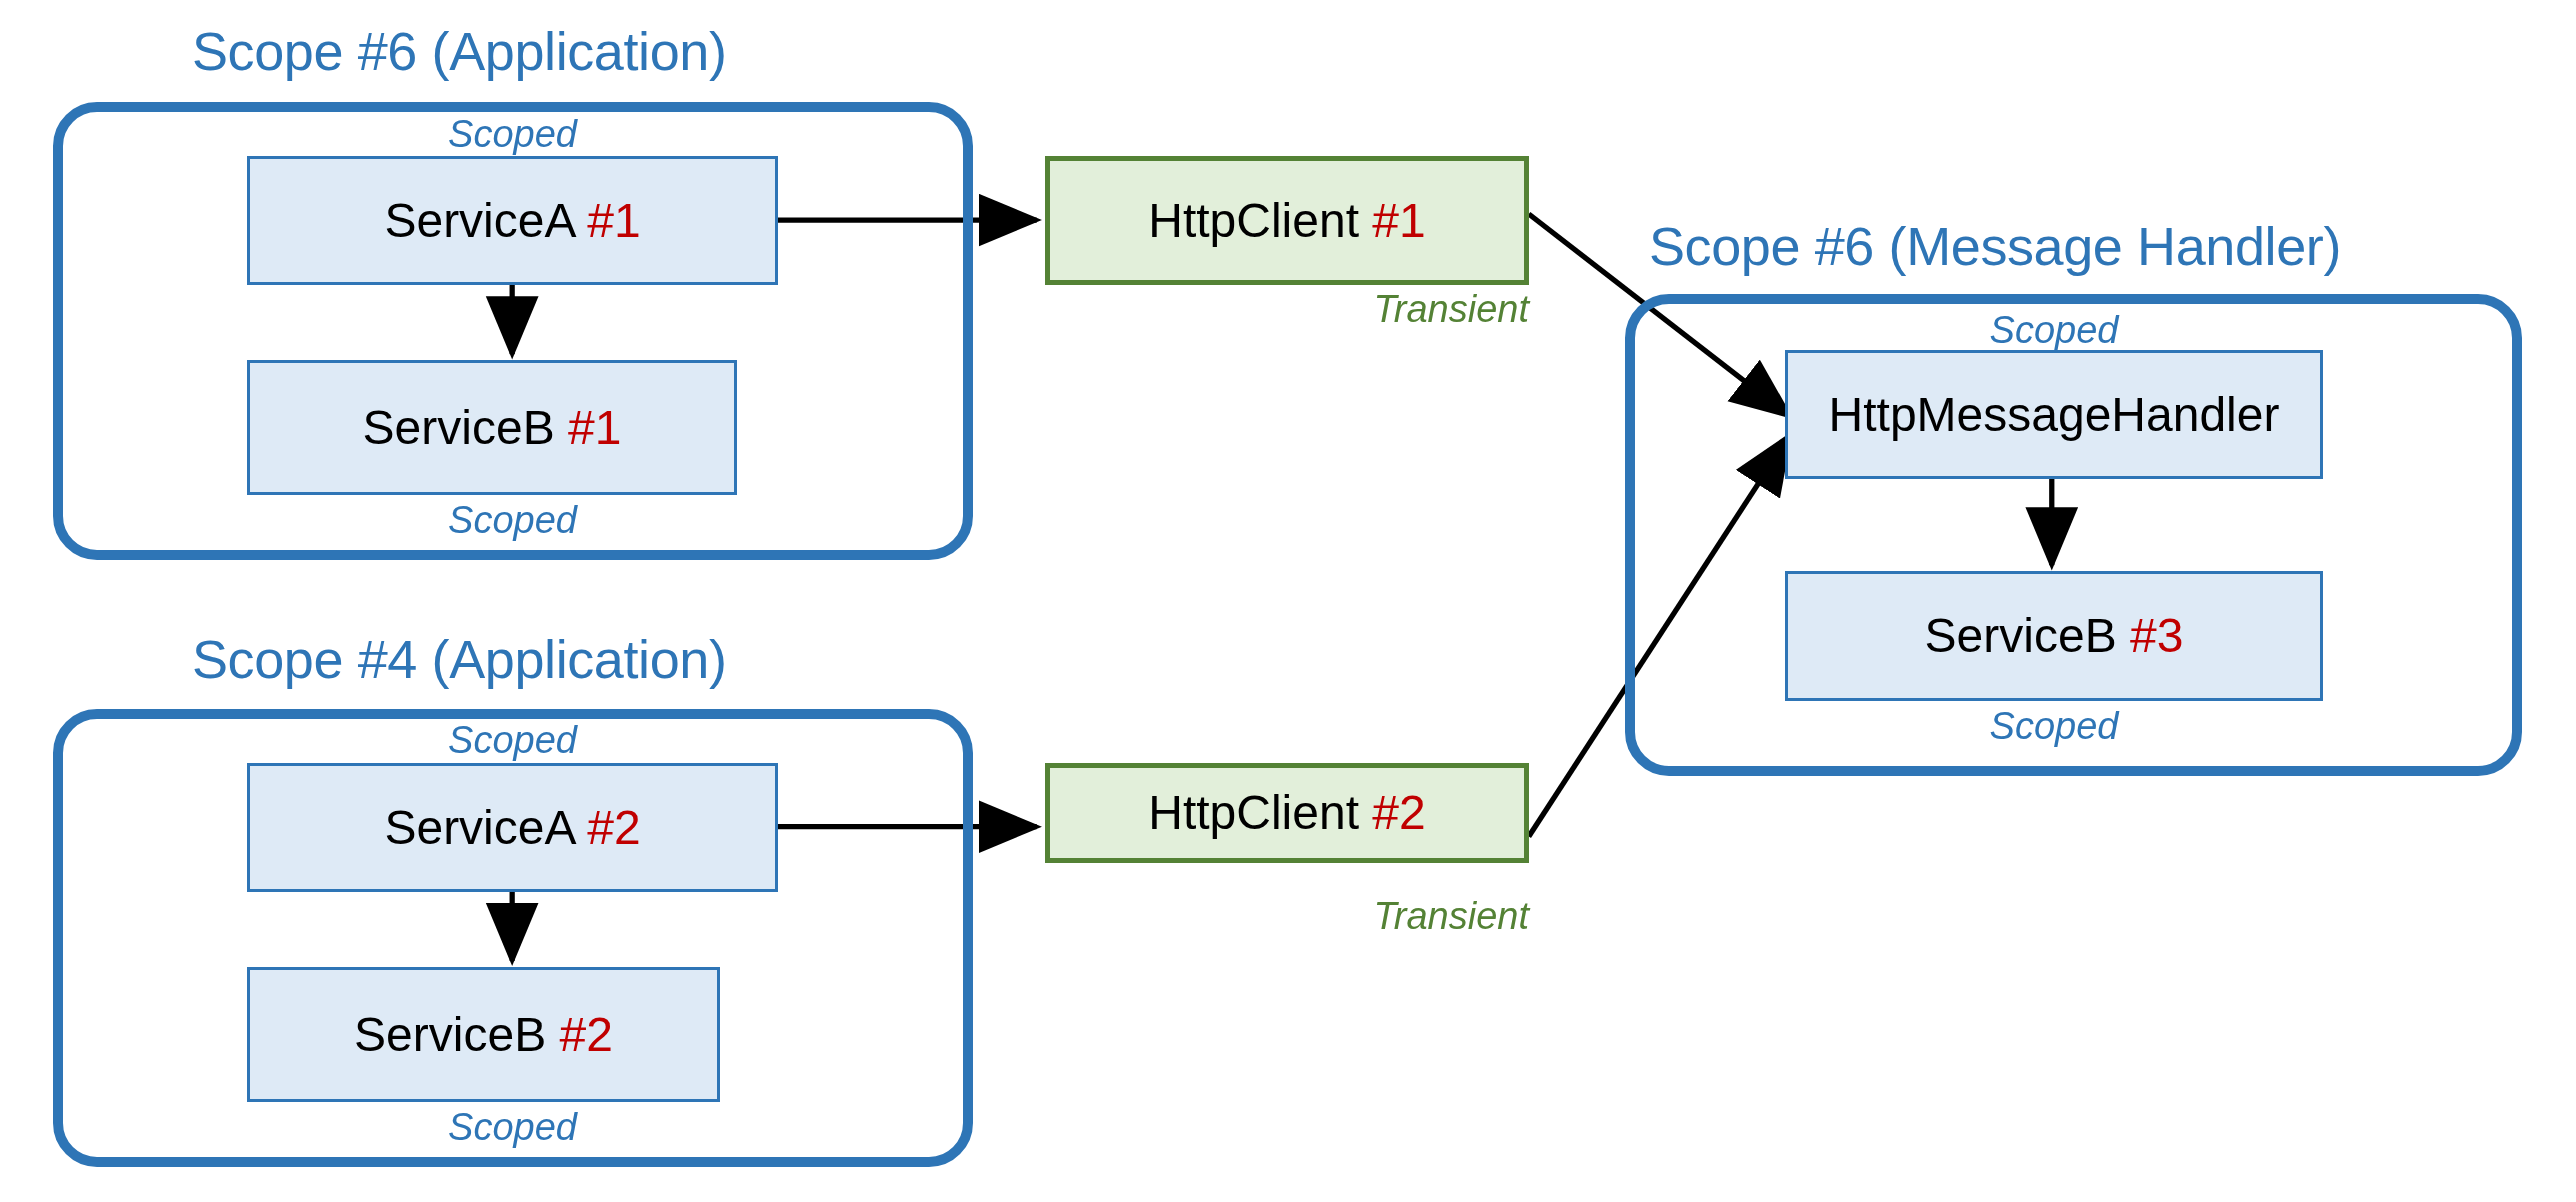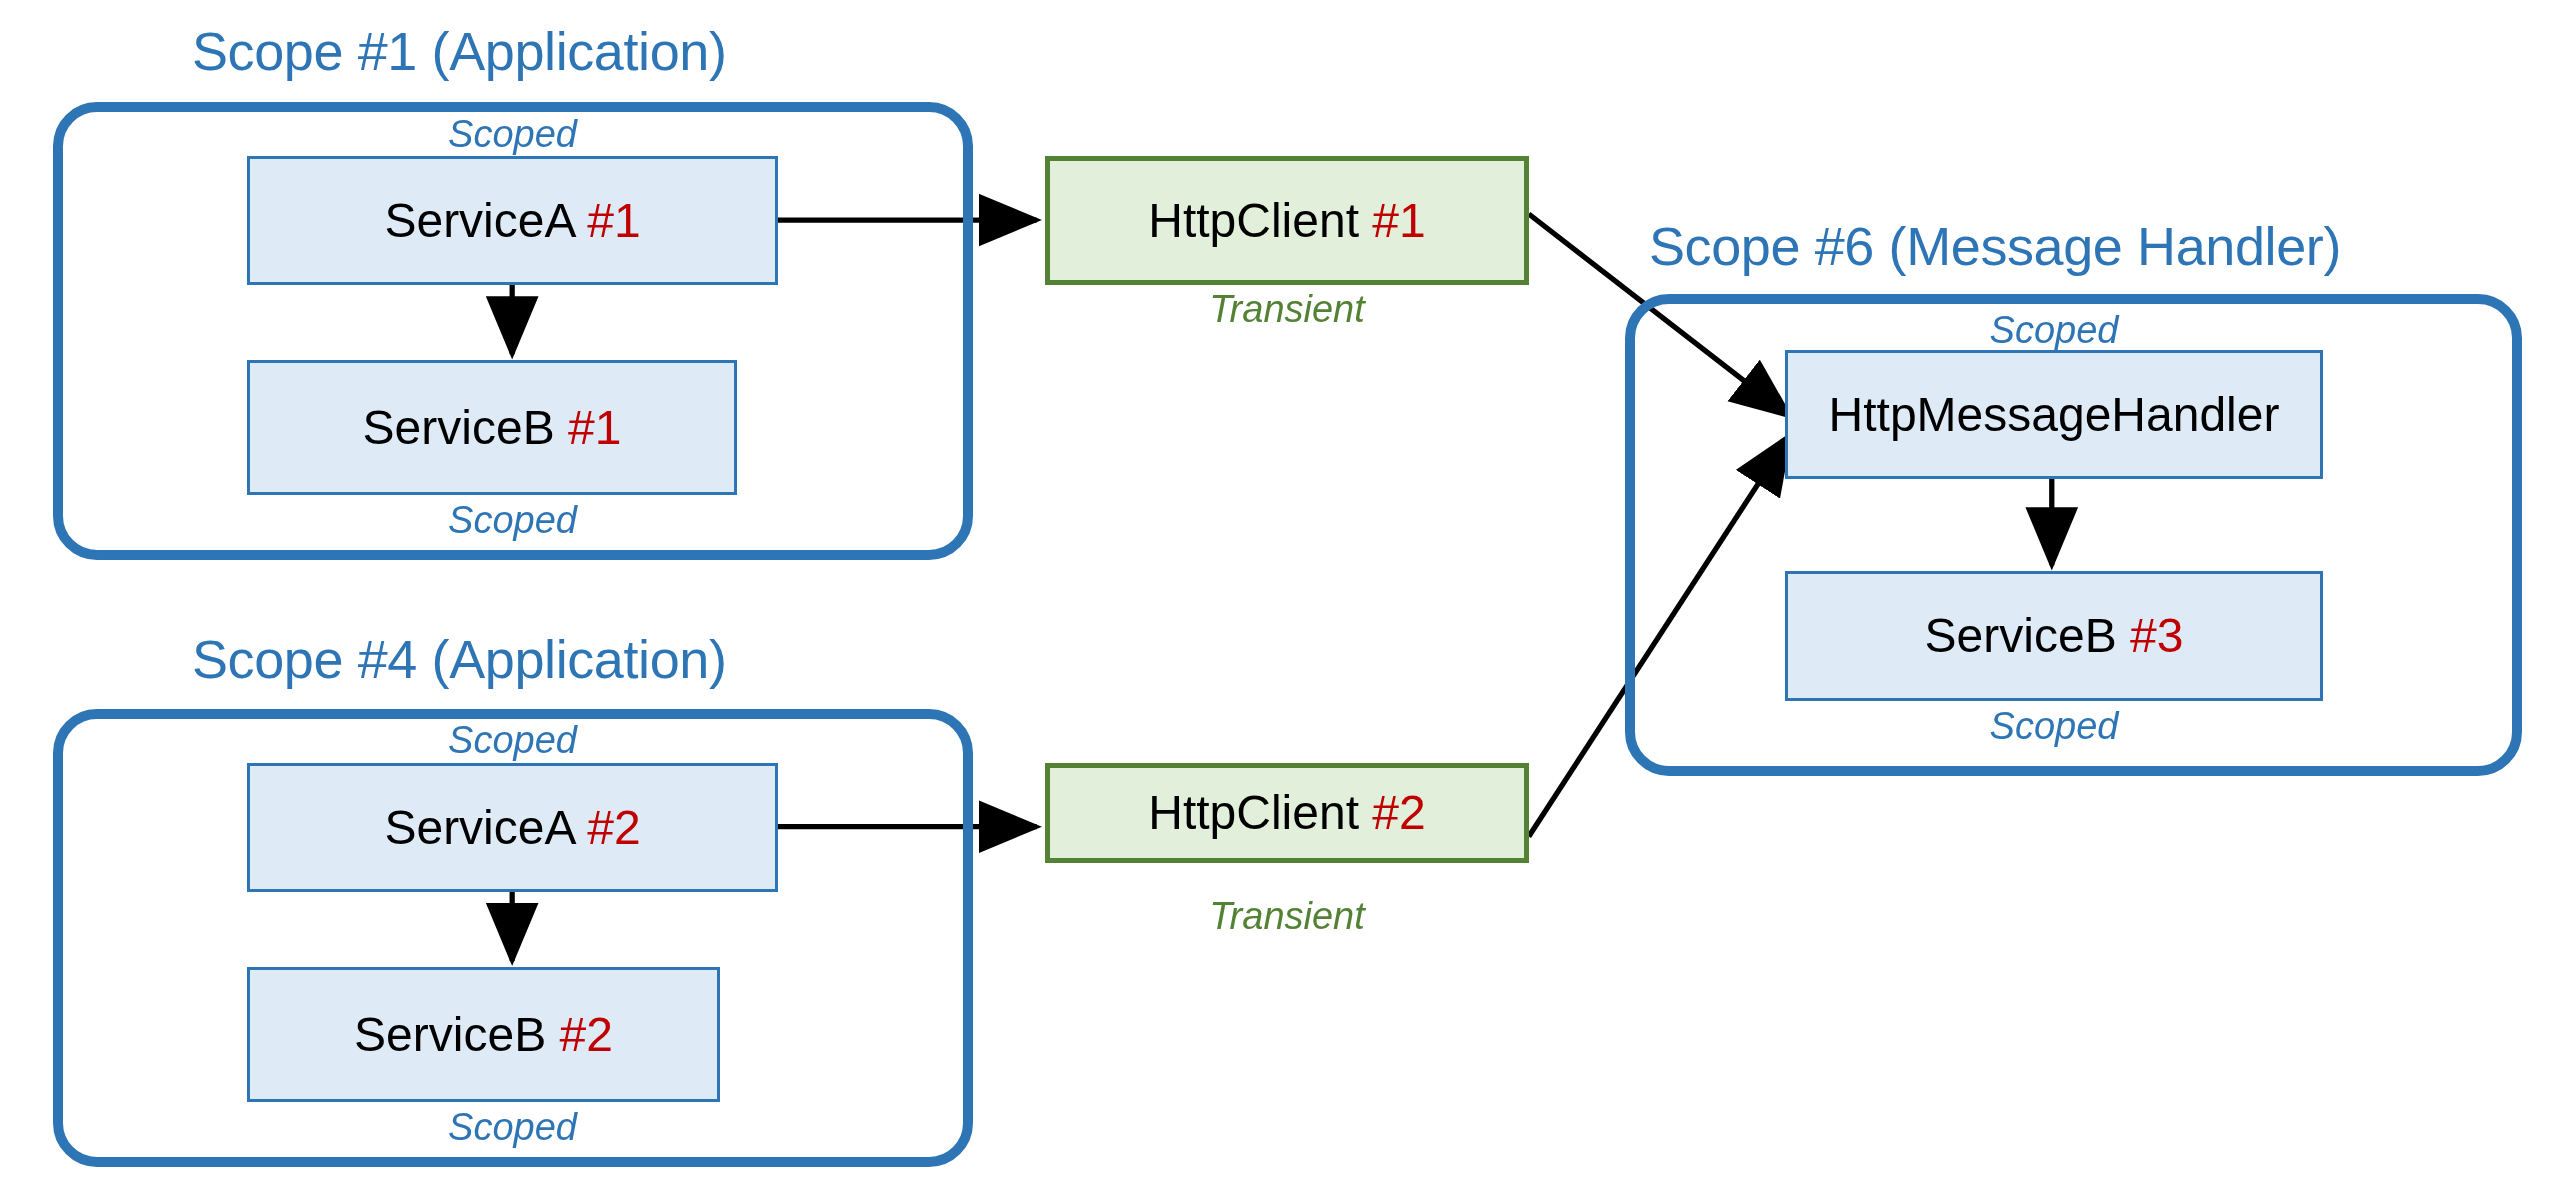--- a/index.html
+++ b/index.html
@@ -15,21 +15,21 @@
   .node{position:absolute;box-sizing:border-box;display:flex;align-items:center;
         justify-content:center;white-space:nowrap;}
   .node-blue{background:#DEEAF6;border:3.8px solid #2E75B6;}
   .node-green{background:#E2EFDA;border:5.3px solid #548235;}
   .node-label{font-size:48px;color:#000000;line-height:1;}
   .node-label .idx{color:#C00000;}
 
   .cap{position:absolute;font-style:italic;font-size:38px;line-height:1;
        white-space:nowrap;text-align:center;}
   .cap-scoped{color:#2E75B6;}
-  .cap-transient{color:#548235;}
+  .cap-transient{color:#548235;text-align:right;}
 
   svg.links{position:absolute;left:0;top:0;width:2576px;height:1202px;
             pointer-events:none;overflow:visible;}
 </style>
 </head>
 <body>
 
 <div id="stage">
 
   <svg class="links" viewBox="0 0 3417 1595">
@@ -47,21 +47,21 @@
 
     <line x1="679" y1="1183" x2="679" y2="1275" stroke="#000000" stroke-width="7" marker-end="url(#ah)"></line>
 
     <line x1="2028" y1="284" x2="2374" y2="552" stroke="#000000" stroke-width="7" marker-end="url(#ah)"></line>
 
     <line x1="2028" y1="1110" x2="2374" y2="578" stroke="#000000" stroke-width="7" marker-end="url(#ah)"></line>
 
     <line x1="2722" y1="635" x2="2722" y2="750" stroke="#000000" stroke-width="7" marker-end="url(#ah)"></line>
   </svg>
 
-  <div class="scope-title" style="left:192px; top:24px;">Scope #1 (Application)</div>
+  <div class="scope-title" style="left:192px; top:24px;">Scope #6 (Application)</div>
 
   <div class="scope-box" style="left:53px; top:102px; width:920px; height:458px;"></div>
 
   <div class="cap cap-scoped" style="left:247px; top:115px; width:531px;">Scoped</div>
 
   <div class="node node-blue" style="left:247px; top:156px; width:531px; height:129px;">
     <span class="node-label">
       <span>ServiceA</span>
       <span class="idx">#1</span>
     </span>

